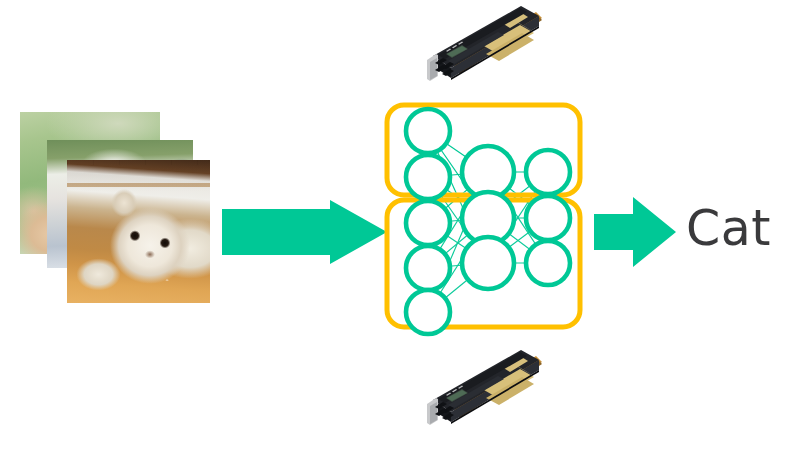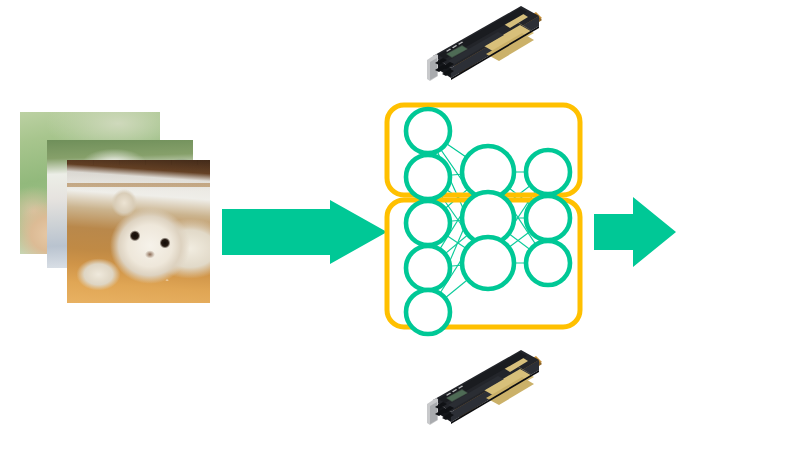--- a/index.html
+++ b/index.html
@@ -274,14 +274,15 @@
       </g>
       <g fill="#d9dadb" opacity="0.85">
         <polygon points="22,53 26,50.5 27.2,51.2 23.2,53.7"></polygon>
         <polygon points="28,49.5 32,47 33.2,47.7 29.2,50.2"></polygon>
         <polygon points="34,46 38,43.5 39.2,44.2 35.2,46.7"></polygon>
       </g>
       <polygon points="27,80 115,28 115,30 27,82" fill="#0d0e11"></polygon>
     </g>
   </svg>
 
+  <div id="cat-label">Cat</div>
 
 </div>
 
 </body></html>

